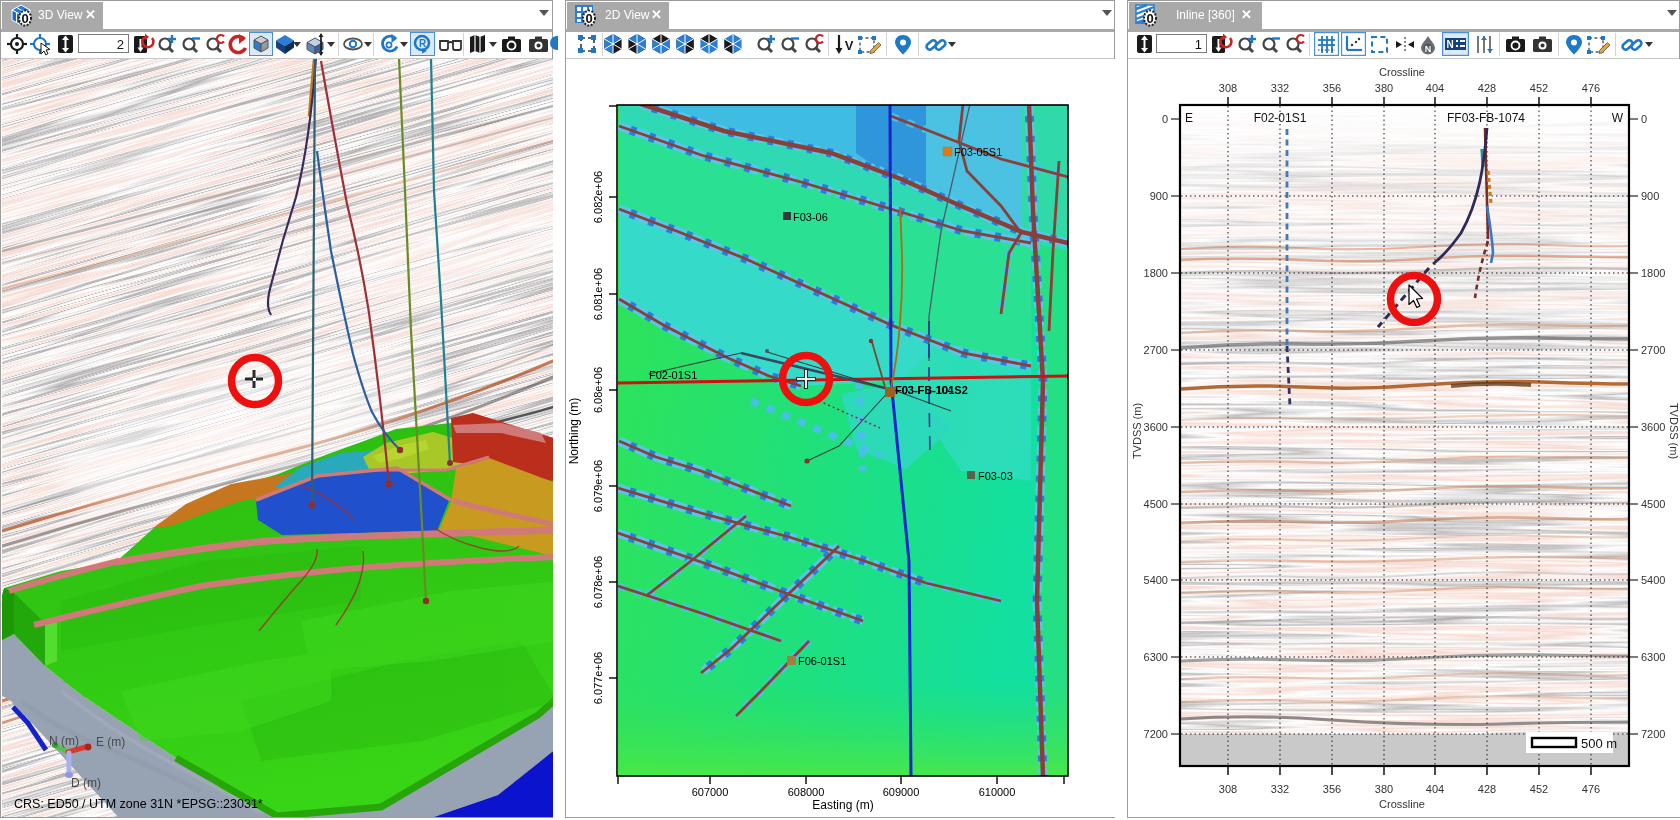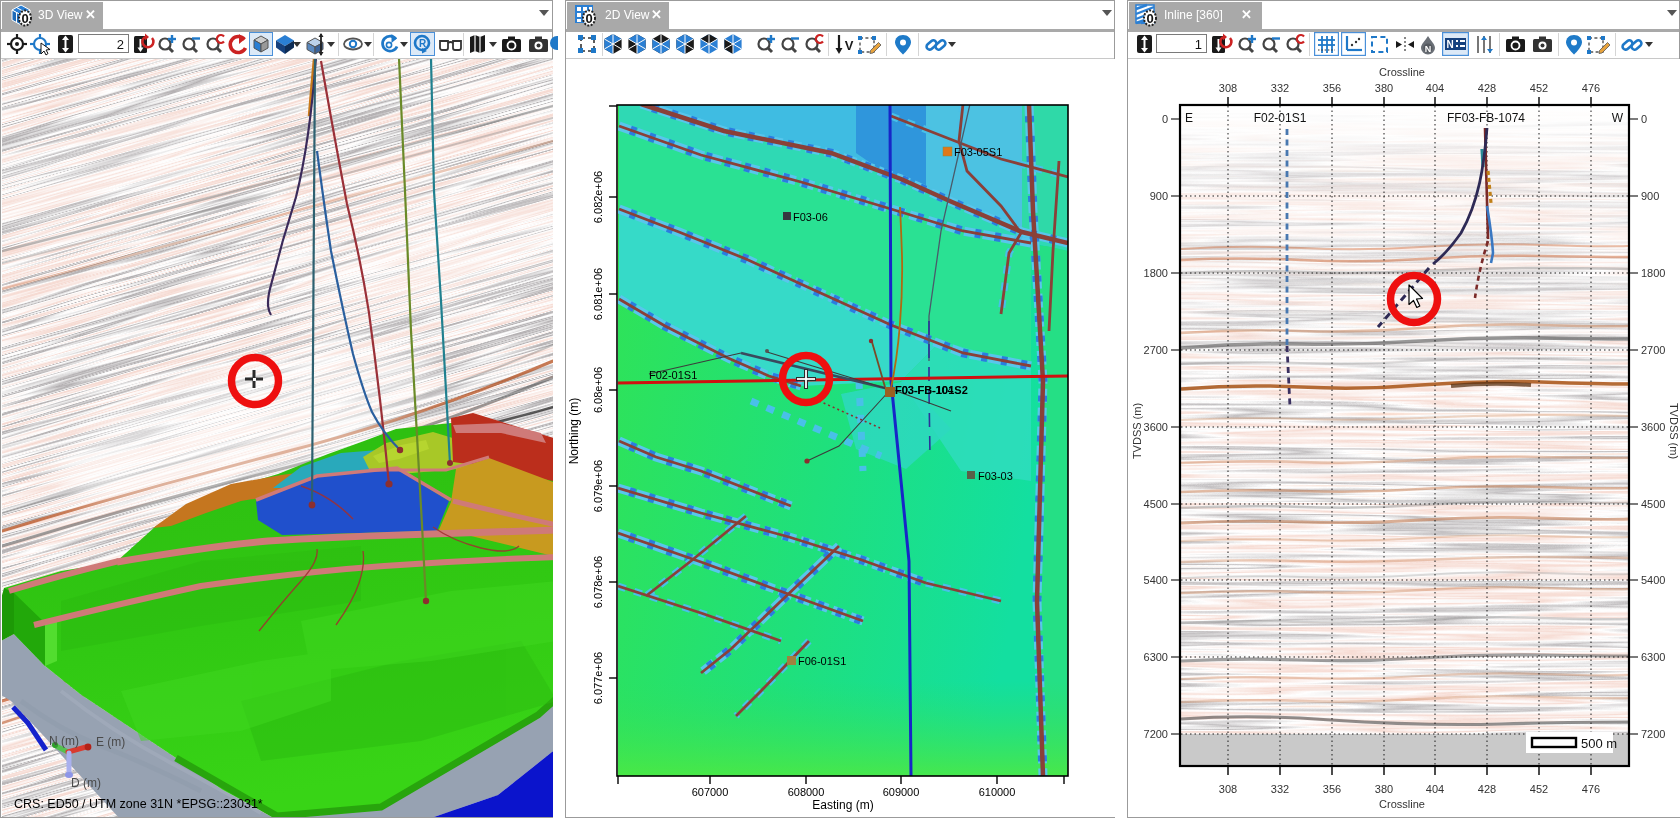--- a/index.html
+++ b/index.html
@@ -641,21 +641,21 @@
       <g stroke="#2a7fd4" stroke-width="2.4">
       <line x1="3" y1="7" x2="14" y2="3"></line>
               <line x1="3" y1="12" x2="21" y2="5"></line>
               <line x1="3" y1="17" x2="21" y2="10"></line>
               <line x1="3" y1="21" x2="21" y2="15"></line>
               <line x1="8" y1="21" x2="21" y2="19"></line>
             </g>
       <ellipse cx="17" cy="16" rx="6" ry="7.5" fill="#fff" stroke="#222" stroke-width="2" stroke-dasharray="2 1.4"></ellipse>
       <text x="17" y="21" font-size="13" font-weight="bold" fill="#111" text-anchor="middle" font-family="Liberation Sans">0</text>
           </g>
-    </svg><span class="ttl" style="margin-left:4px">Inline [360]</span>
+    </svg><span class="ttl" style="margin-left:16px">Inline [360]</span>
   </div>
   <div class="tclose" style="left:113px">✕</div>
   <div class="ddarr" style="left:539px"></div>
  </div>
  <div class="toolbar" id="tb3">
   <svg class="ic" style="left:6px" width="22" height="22">
         <rect x="3" y="2" width="15" height="18" rx="2" fill="#1a1a1a"></rect>
         <g stroke="#fff" stroke-width="2">
           <line x1="10.5" y1="6" x2="10.5" y2="16"></line>
         </g>

